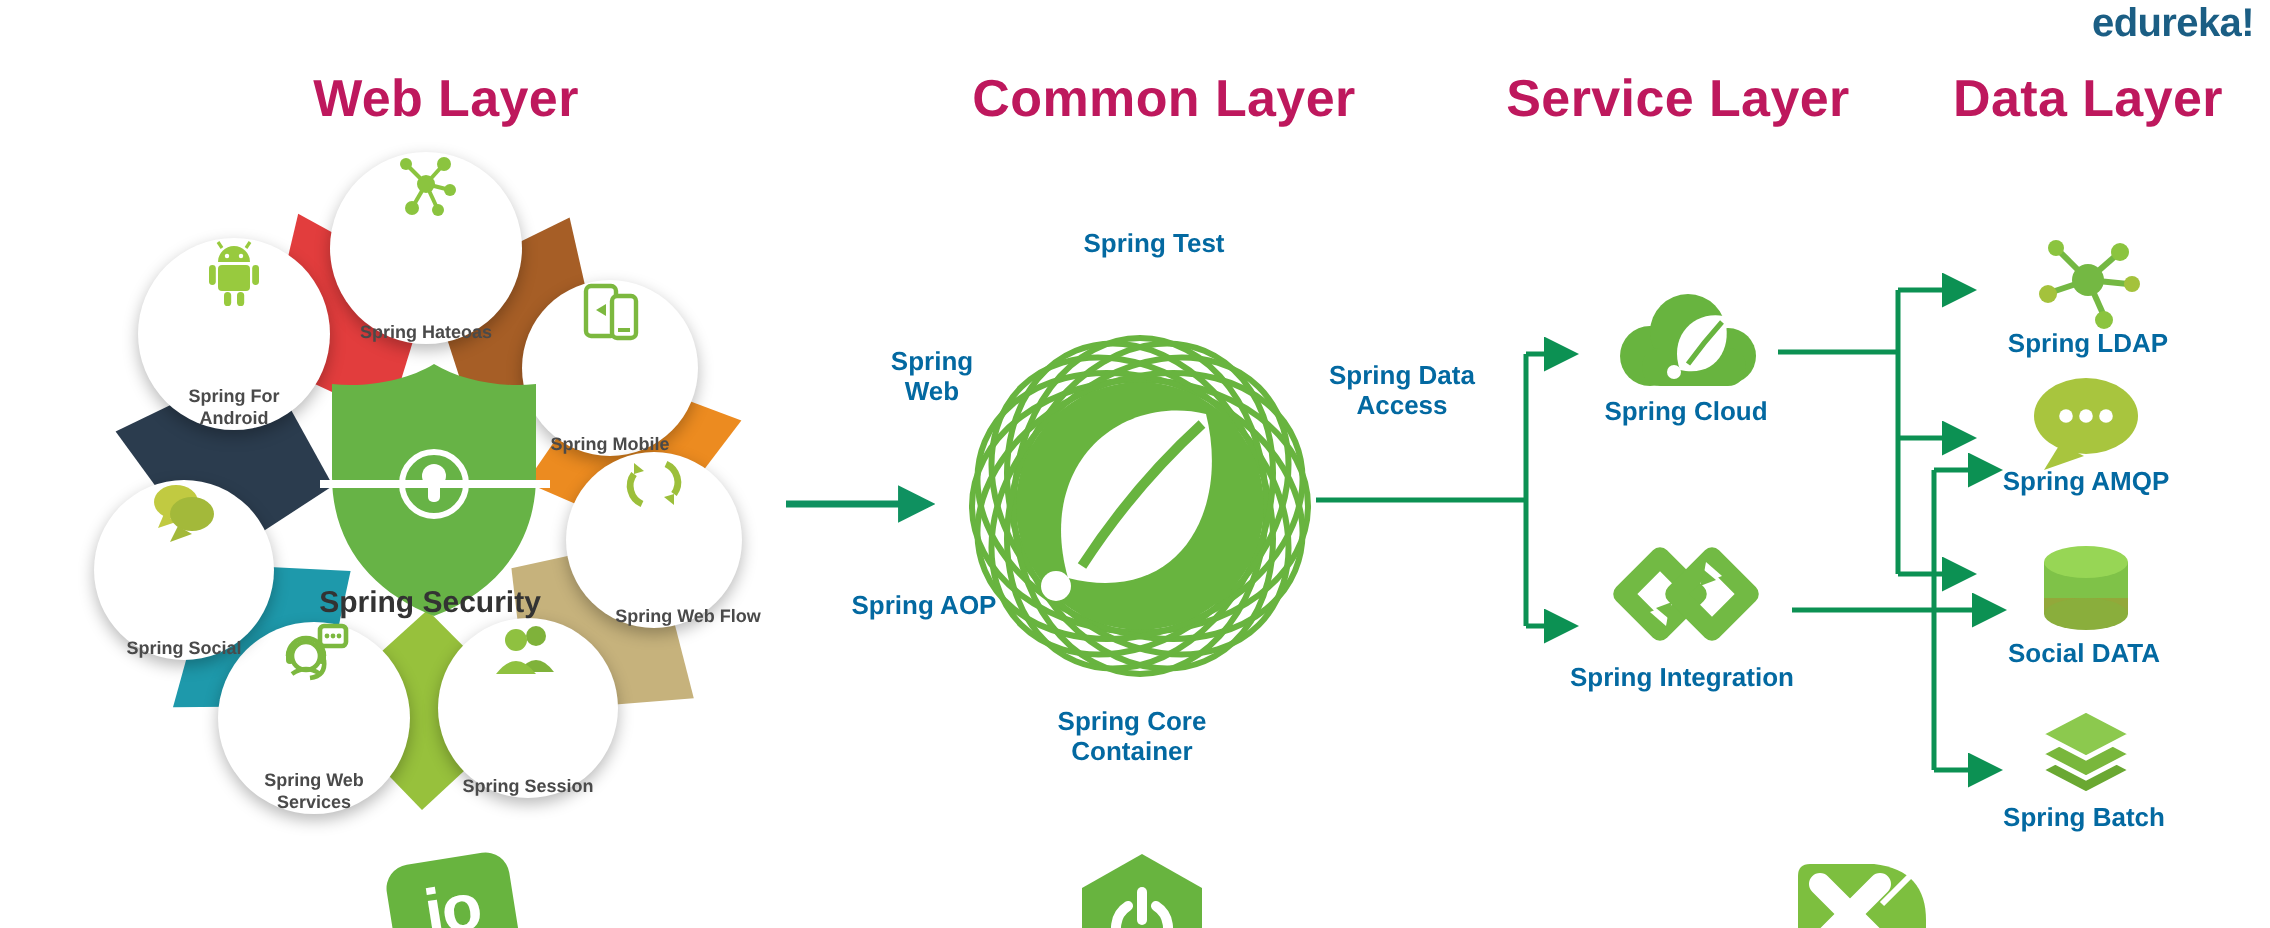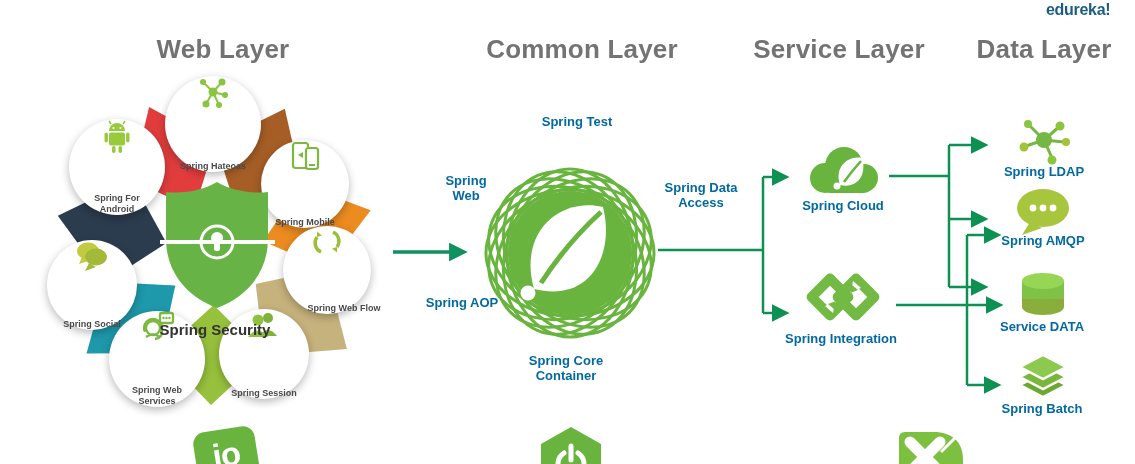--- a/index.html
+++ b/index.html
@@ -1,28 +1,28 @@
 <!DOCTYPE html>
 <html><head>
 <meta charset="utf-8">
 <style>
   html,body{margin:0;padding:0;background:#fff;}
   #canvas{position:relative;width:1135px;height:464px;background:#fff;overflow:hidden;
           font-family:"Liberation Sans",sans-serif;}
   .hdr{position:absolute;width:200px;text-align:center;font-size:26px;font-weight:700;
-       color:#737373;letter-spacing:.2px;}
-  .brand{position:absolute;left:1046px;top:1px;width:89px;font-size:16px;font-weight:800;
+       color:#be185d;letter-spacing:.2px;}
+  .brand{position:absolute;left:1046px;top:1px;width:89px;font-size:20px;font-weight:800;
          color:#1b5e84;letter-spacing:-0.3px;}
   .sat{position:absolute;background:#fff;border-radius:50%;
        box-shadow:0 3px 8px rgba(0,0,0,.28);display:flex;flex-direction:column;
        align-items:center;justify-content:space-between;z-index:3;}
   .sat .lbl{font-size:9px;font-weight:700;color:#4a4a4a;text-align:center;line-height:1.2;margin-top:2px;}
   .lbl-md{position:absolute;text-align:center;font-size:13px;font-weight:700;color:#0369a1;line-height:1.18;}
   .seclbl{position:absolute;left:135px;top:293px;width:160px;text-align:center;
-          font-size:15px;font-weight:700;color:#333;z-index:4;margin-top:28px;}
+          font-size:15px;font-weight:700;color:#333;z-index:4;}
   svg{display:block;}
   .abs{position:absolute;}
   .footer-io{position:absolute;left:196px;top:429px;width:62px;height:62px;background:#68b43f;
              border-radius:12px;transform:rotate(-9deg);z-index:2;display:flex;align-items:flex-start;
              justify-content:center;}
   .footer-io span{color:#fff;font-size:33px;font-weight:800;line-height:1;margin-top:9px;letter-spacing:-1px;}
 </style>
 </head>
 <body>
 
@@ -268,21 +268,21 @@
   </svg>
   <div class="lbl-md" style="left:983px;top:233px;width:120px;">Spring AMQP</div>
 
   <svg class="abs" style="left:1017px;top:271px;z-index:2;" width="52" height="46" viewBox="0 0 52 46">
     <rect x="5" y="10" width="42" height="26" fill="#7fc248"></rect>
     <rect x="5" y="26" width="42" height="10" fill="#93a83a"></rect>
     <ellipse cx="26" cy="36" rx="21" ry="8" fill="#8aae3c"></ellipse>
     <rect x="5" y="10" width="42" height="18" fill="#7fc248"></rect>
     <ellipse cx="26" cy="10" rx="21" ry="8" fill="#97d655"></ellipse>
   </svg>
-  <div class="lbl-md" style="left:982px;top:319px;width:120px;">Service DATA</div>
+  <div class="lbl-md" style="left:982px;top:319px;width:120px;">Social DATA</div>
 
   <svg class="abs" style="left:1016px;top:353px;z-index:2;" width="54" height="48" viewBox="0 0 54 48">
     <polygon points="27,20 50,32 27,44 4,32" fill="#6aa832" stroke="#fff" stroke-width="2.5"></polygon>
     <polygon points="27,12 50,24 27,36 4,24" fill="#79b73c" stroke="#fff" stroke-width="2.5"></polygon>
     <polygon points="27,2 50,14 27,26 4,14" fill="#8cc94e" stroke="#fff" stroke-width="2.5"></polygon>
   </svg>
   <div class="lbl-md" style="left:982px;top:401px;width:120px;">Spring Batch</div>
 
   <div class="footer-io">
     <span>io</span>

